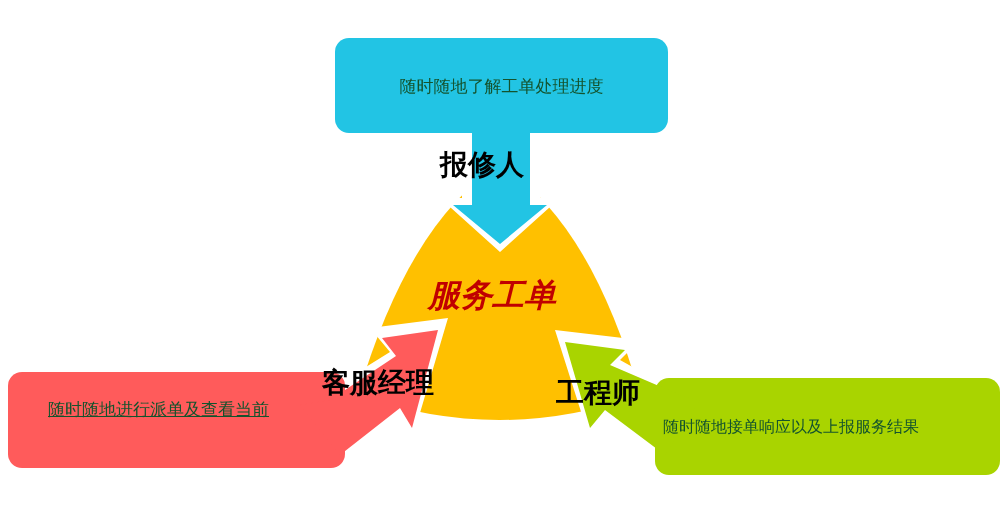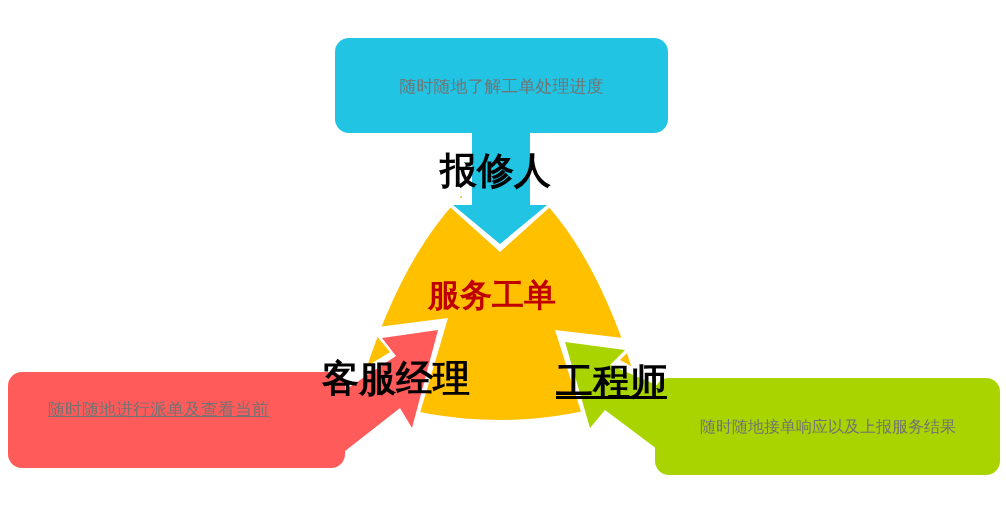--- a/index.html
+++ b/index.html
@@ -1,20 +1,20 @@
 <!DOCTYPE html>
 <html><head>
 <meta charset="utf-8">
 <style>
   html, body { margin: 0; padding: 0; background: #ffffff; }
   body { width: 1006px; height: 510px; position: relative; overflow: hidden;
          font-family: "DejaVu Sans", "Liberation Sans", sans-serif; }
   svg.diagram { position: absolute; left: 0; top: 0; }
-  .box-text { position: absolute; color: #737373; font-size: 17px; line-height: 24px; }
-  .role-label { position: absolute; font-weight: bold; font-size: 37px; color: #000; letter-spacing: 0px; white-space: nowrap; }
+  .box-text { position: absolute; color: #14532d; font-size: 17px; line-height: 24px; }
+  .role-label { position: absolute; font-weight: bold; font-size: 28px; color: #000; letter-spacing: 0px; white-space: nowrap; }
   .center-label { position: absolute; font-weight: bold; font-size: 32px; color: #c00000; white-space: nowrap; }
 </style>
 </head>
 <body>
 
 <svg class="diagram" width="1006" height="510" viewBox="0 0 1006 510">
 
   <path d="M500,165 Q590,220 640,395 Q500,445 358,395 Q410,220 500,165 Z" fill="#ffc000"></path>
 
   <g>
@@ -37,21 +37,21 @@
     <path d="M700,400 L665,455 L605,410 L590,428 L565,342 L625,350 L610,365 L680,395 Z" fill="#a9d400"></path>
   </g>
 </svg>
 
 <div class="box-text" style="left:335px; top:74px; width:333px; text-align:center;">随时随地了解工单处理进度</div>
 
 <div class="box-text" style="left:48px; top:397px; width:300px;text-decoration:underline;">
   <div>随时随地进行派单及查看当前</div>
 </div>
 
-<div class="box-text" style="left:663px; top:415px; width:330px; text-align:center; font-size:16px;">随时随地接单响应以及上报服务结果</div>
+<div class="box-text" style="left:663px; top:415px; width:330px; font-size:16px;">随时随地接单响应以及上报服务结果</div>
 
 <div class="role-label" style="left:440px; top:146px;">报修人</div>
 
-<div class="role-label" style="left:322px; top:354px;">客服经理</div>
+<div class="role-label" style="left:322px; top:364px;">客服经理</div>
 
-<div class="role-label" style="left:556px; top:357px;text-decoration:underline;">工程师</div>
+<div class="role-label" style="left:556px; top:374px;">工程师</div>
 
-<div class="center-label" style="left:428px; top:274px;">服务工单</div>
+<div class="center-label" style="left:428px; top:274px;font-style:italic;">服务工单</div>
 
 </body></html>

